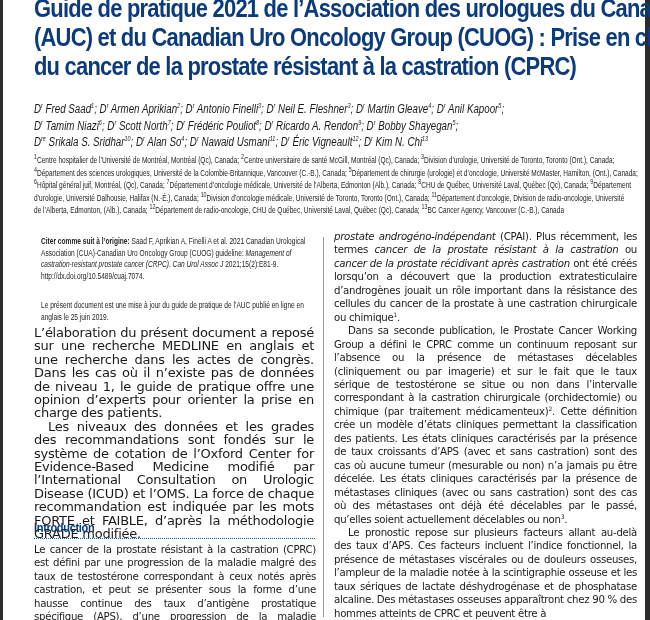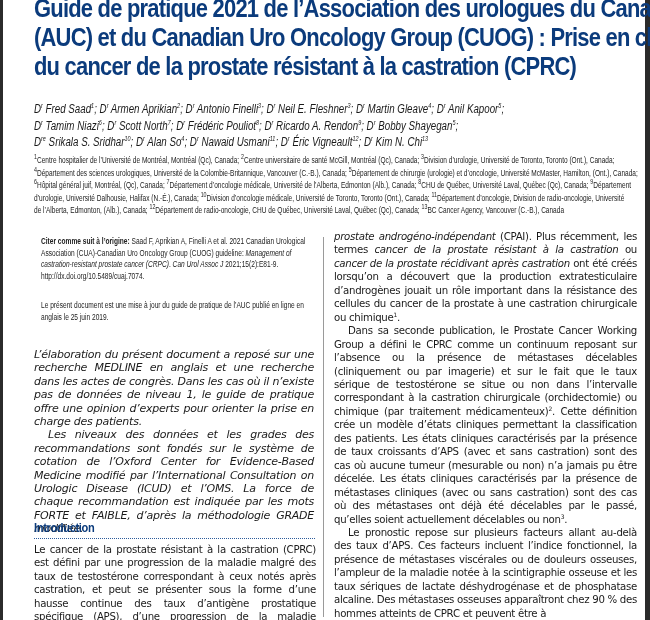--- a/index.html
+++ b/index.html
@@ -43,23 +43,23 @@
   .cite b { font-weight: bold; }
   .update {
     position: absolute; top: 63px; left: 0;
     font-family: "Liberation Sans", sans-serif; font-size: 8.3px; line-height: 12px; color: #222;
     width: 352px; transform: scaleX(0.795); transform-origin: left top;
   }
 
   .divider-vert { position: absolute; left: 323px; top: 237px; width: 1px; height: 380px; background: #9a9a9a; }
 
   .abstract {
-    position: absolute; left: 34px; top: 348px; width: 280px;
-    font-family: "DejaVu Sans", sans-serif; font-style: italic;
-    font-size: 11px; line-height: 13.4px; color: #1a1a1a; text-align: justify;
+    position: absolute; left: 34px; top: 326px; width: 280px;
+    font-family: "DejaVu Sans", sans-serif; 
+    font-size: 13px; line-height: 13.4px; color: #1a1a1a; text-align: justify;
     letter-spacing: -0.25px;
   }
   .abstract p { margin: 0; }
   .abstract p + p { text-indent: 14px; }
 
   .intro-heading {
     position: absolute; left: 34px; top: 520px;
     font-family: "Liberation Sans", sans-serif; font-weight: bold;
     font-size: 13px; color: #0b3b7c; letter-spacing: -0.4px;
     transform: scaleX(0.85); transform-origin: left top;

